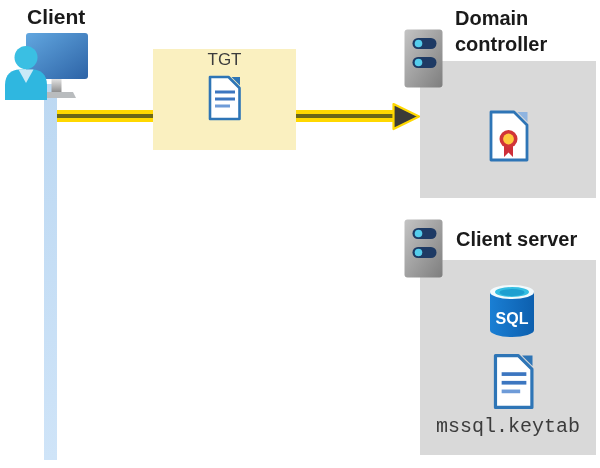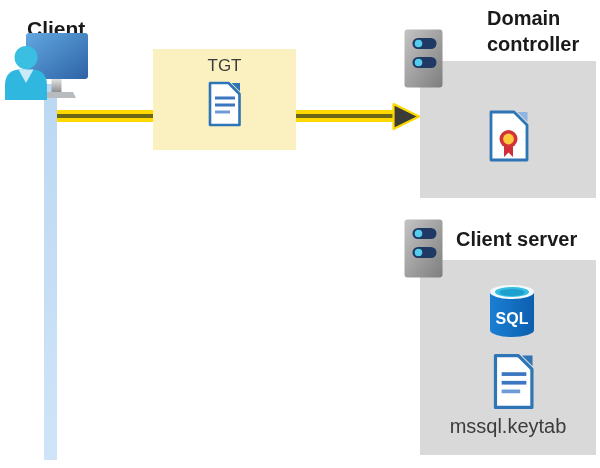--- a/index.html
+++ b/index.html
@@ -1,48 +1,48 @@
 <!DOCTYPE html>
 <html><head>
 <meta charset="utf-8">
 <style>
   html,body{margin:0;padding:0;background:#fff;}
   .canvas{position:relative;width:600px;height:468px;background:#ffffff;overflow:hidden;
           font-family:"Liberation Sans",sans-serif;}
   .abs{position:absolute;}
   
   .title{font-weight:bold;color:#1a1a1a;font-size:20px;line-height:26px;}
-  .client-title{left:27px;top:16px;font-size:21px;}
-  .dc-title{left:455px;top:5px;width:112px;margin-left:32px;}
+  .client-title{left:27px;top:4px;font-size:21px;}
+  .dc-title{left:455px;top:5px;width:112px;}
   .linux-title{left:456px;top:226px;width:140px;}
   
   .client-line{left:44px;top:84px;width:13px;height:376px;z-index:0;
                background:linear-gradient(#bcd8f2,#cfe4f8);}
   .client-icon{left:5px;top:28px;z-index:2;}
   
   .arrow-shaft{left:57px;top:110px;width:338px;height:12px;z-index:1;
      background:linear-gradient(to bottom,#ffd800 0 4px,#6b6718 4px 8px,#ffd800 8px 12px);}
   .arrow-head{left:392px;top:102px;z-index:1;}
   
   .ticket-box{left:153px;top:49px;width:143px;height:101px;background:#faf0c0;z-index:2;
-      display:flex;justify-content:center;gap:22px;padding-top:7px;box-sizing:border-box;}
+      display:flex;justify-content:center;gap:22px;padding-top:1px;box-sizing:border-box;}
   .ticket-col{display:flex;flex-direction:column;align-items:center;}
   .ticket-label{font-size:17px;color:#3c3c3c;margin-bottom:5px;}
   
   .zone{background:#d9d9d9;z-index:1;}
   .dc-zone{left:420px;top:61px;width:176px;height:137px;}
   .linux-zone{left:420px;top:260px;width:176px;height:195px;}
   .server-icon{z-index:3;}
   .dc-server{left:404px;top:29px;}
   .linux-server{left:404px;top:219px;}
   .cert-icon{left:489px;top:110px;z-index:2;}
   .sql-icon{left:488px;top:283px;z-index:2;}
   .keytab-icon{left:493px;top:353px;z-index:2;}
   .keytab-label{left:420px;top:415px;width:176px;text-align:center;
-                font-size:20px;color:#3c3c3c;z-index:2;}
+                font-size:20px;color:#3c3c3c;z-index:2;font-family:Liberation Mono, monospace;}
 </style>
 </head>
 <body>
 
 <div class="canvas">
 
   <div class="abs title client-title">Client</div>
 
   <div class="abs client-line"></div>
 

